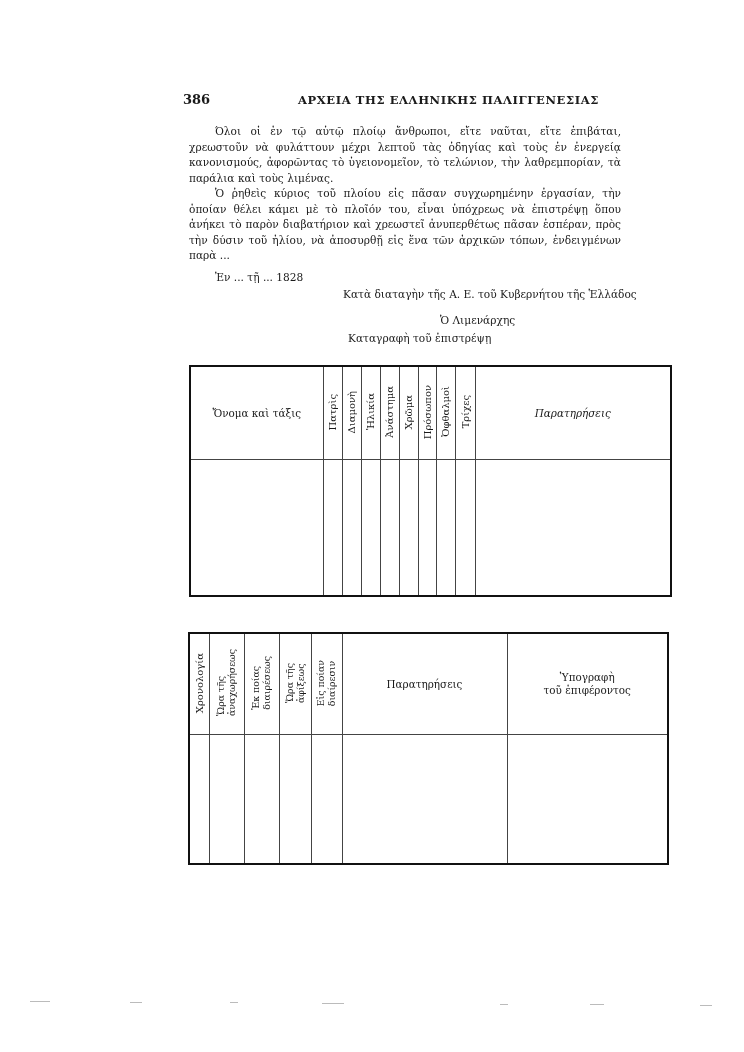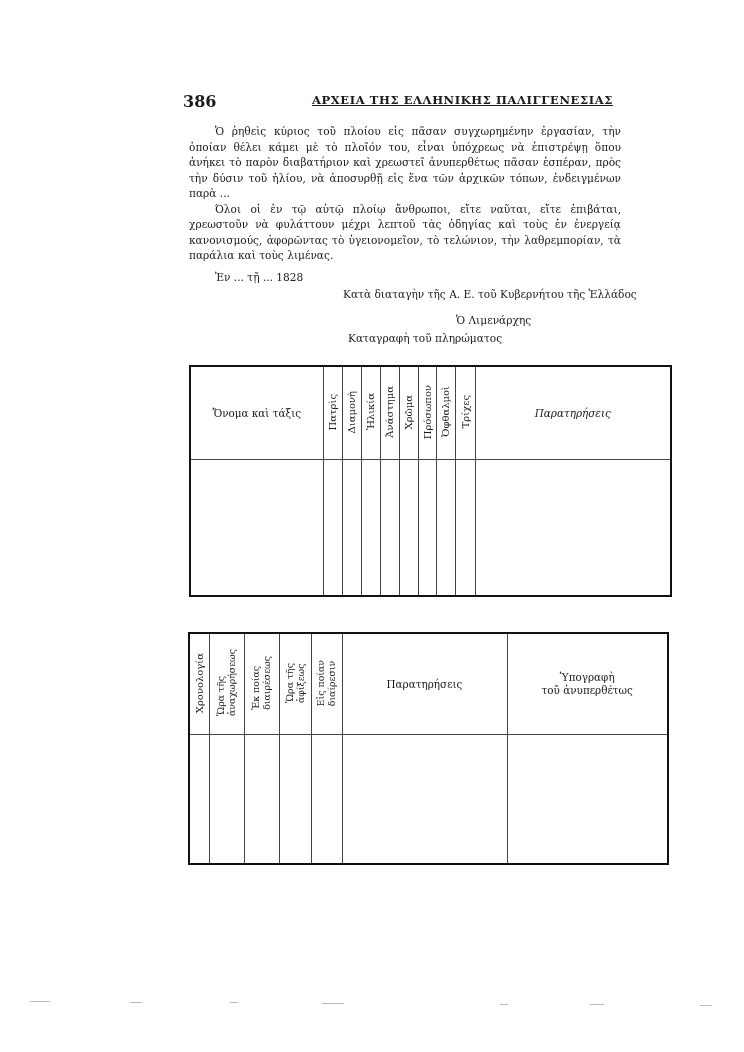--- a/index.html
+++ b/index.html
@@ -1,51 +1,51 @@
 <!DOCTYPE html>
 <html><head>
 <meta charset="utf-8">
 <style>
   html, body { margin: 0; padding: 0; background: #ffffff; }
   body { width: 744px; height: 1052px; position: relative; overflow: hidden;
          font-family: "DejaVu Serif", "Liberation Serif", serif; color: #1a1a1a; }
   .abs { position: absolute; }
-  .page-num { left: 183px; top: 92px; font-size: 16px; font-weight: bold; }
-  .running-head { left: 312px; top: 93px; font-size: 11.5px; letter-spacing: 0.6px; font-weight: bold; text-decoration: underline; }
+  .page-num { left: 183px; top: 92px; font-size: 13px; font-weight: bold; }
+  .running-head { left: 298px; top: 93px; font-size: 11.5px; letter-spacing: 0.6px; font-weight: bold; }
   .body-text { left: 189px; width: 432px; font-size: 10.6px; line-height: 15.5px; }
   .para { text-indent: 26px; margin: 0; text-align: justify; }
   .date-line { left: 215px; top: 271px; font-size: 10.6px; text-align: center; }
   .order-line { left: 343px; top: 288px; font-size: 10.6px; }
-  .signer { left: 456px; top: 314px; font-size: 10.6px; text-align: center; }
+  .signer { left: 440px; top: 314px; font-size: 10.6px; text-align: center; }
   .section-title { left: 348px; top: 332px; font-size: 10.6px; }
 
   table.grid { position: absolute; border-collapse: collapse; table-layout: fixed; }
   table.grid td { border: 1px solid #444; padding: 0; vertical-align: middle; text-align: center; font-size: 10.4px; }
   table.grid { border: 2px solid #111; }
   .vert { writing-mode: vertical-rl; transform: rotate(180deg); white-space: nowrap; display: inline-block; font-size: 10px; line-height: 11px; }
   .vert2 { writing-mode: vertical-rl; transform: rotate(180deg); white-space: pre-line; display: inline-block; font-size: 9.4px; line-height: 10.5px; text-align: left; }
   .italic-ish { font-style: italic; }
   .sig { line-height: 13px; font-size: 10px; margin-top: 33px; }
   .scan-noise { position: absolute; height: 1px; background: #bbb; }
 </style>
 </head>
 <body>
 
 <div class="abs page-num">386</div>
 <div class="abs running-head">ΑΡΧΕΙΑ ΤΗΣ ΕΛΛΗΝΙΚΗΣ ΠΑΛΙΓΓΕΝΕΣΙΑΣ</div>
 
 <div class="abs body-text" style="top:124px;">
+  <p class="para">Όλοι οἱ ἐν τῷ αὐτῷ πλοίῳ ἄνθρωποι, εἴτε ναῦται, εἴτε ἐπιβάται, χρεωστοῦν νὰ φυλάττουν μέχρι λεπτοῦ τὰς ὁδηγίας καὶ τοὺς ἐν ἐνεργείᾳ κανονισμούς, ἀφορῶντας τὸ ὑγειονομεῖον, τὸ τελώνιον, τὴν λαθρεμπορίαν, τὰ παράλια καὶ τοὺς λιμένας.</p>
   <p class="para">Ὁ ῥηθεὶς κύριος τοῦ πλοίου εἰς πᾶσαν συγχωρημένην ἐργασίαν, τὴν ὁποίαν θέλει κάμει μὲ τὸ πλοῖόν του, εἶναι ὑπόχρεως νὰ ἐπιστρέψῃ ὅπου ἀνήκει τὸ παρὸν διαβατήριον καὶ χρεωστεῖ ἀνυπερθέτως πᾶσαν ἑσπέραν, πρὸς τὴν δύσιν τοῦ ἡλίου, νὰ ἀποσυρθῇ εἰς ἕνα τῶν ἀρχικῶν τόπων, ἐνδειγμένων παρὰ ...</p>
-  <p class="para">Όλοι οἱ ἐν τῷ αὐτῷ πλοίῳ ἄνθρωποι, εἴτε ναῦται, εἴτε ἐπιβάται, χρεωστοῦν νὰ φυλάττουν μέχρι λεπτοῦ τὰς ὁδηγίας καὶ τοὺς ἐν ἐνεργείᾳ κανονισμούς, ἀφορῶντας τὸ ὑγειονομεῖον, τὸ τελώνιον, τὴν λαθρεμπορίαν, τὰ παράλια καὶ τοὺς λιμένας.</p>
 </div>
 
 <div class="abs date-line">Ἐν ... τῇ ... 1828</div>
 <div class="abs order-line">Κατὰ διαταγὴν τῆς Α. Ε. τοῦ Κυβερνήτου τῆς Ἑλλάδος</div>
 <div class="abs signer">Ὁ Λιμενάρχης</div>
-<div class="abs section-title">Καταγραφὴ τοῦ πληρώματος</div>
+<div class="abs section-title">Καταγραφὴ τοῦ ἐπιστρέψῃ</div>
 
 <table class="grid" style="left:189px; top:365px; width:481px; height:232px;">
   <colgroup>
     <col style="width:133px">
       <col style="width:19px">
       <col style="width:19px">
       <col style="width:19px">
     <col style="width:19px">
       <col style="width:19px">
       <col style="width:18px">
@@ -98,21 +98,21 @@
 ἀναχωρήσεως</span></td>
     <td><span class="vert2">Ἐκ ποίας
 διαιρέσεως</span></td>
     <td><span class="vert2">Ὥρα τῆς
 ἀφίξεως</span></td>
     <td><span class="vert2">Εἰς ποίαν
 διαίρεσιν</span></td>
     <td><span>Παρατηρήσεις</span></td>
     <td class="sig">
       <div>Ὑπογραφὴ</div>
-      <div>τοῦ ἀνυπερθέτως</div>
+      <div>τοῦ ἐπιφέροντος</div>
     </td>
   </tr>
   <tr>
     <td></td>
         <td></td>
     <td></td>
         <td></td>
     <td></td>
         <td></td>
     <td></td>

